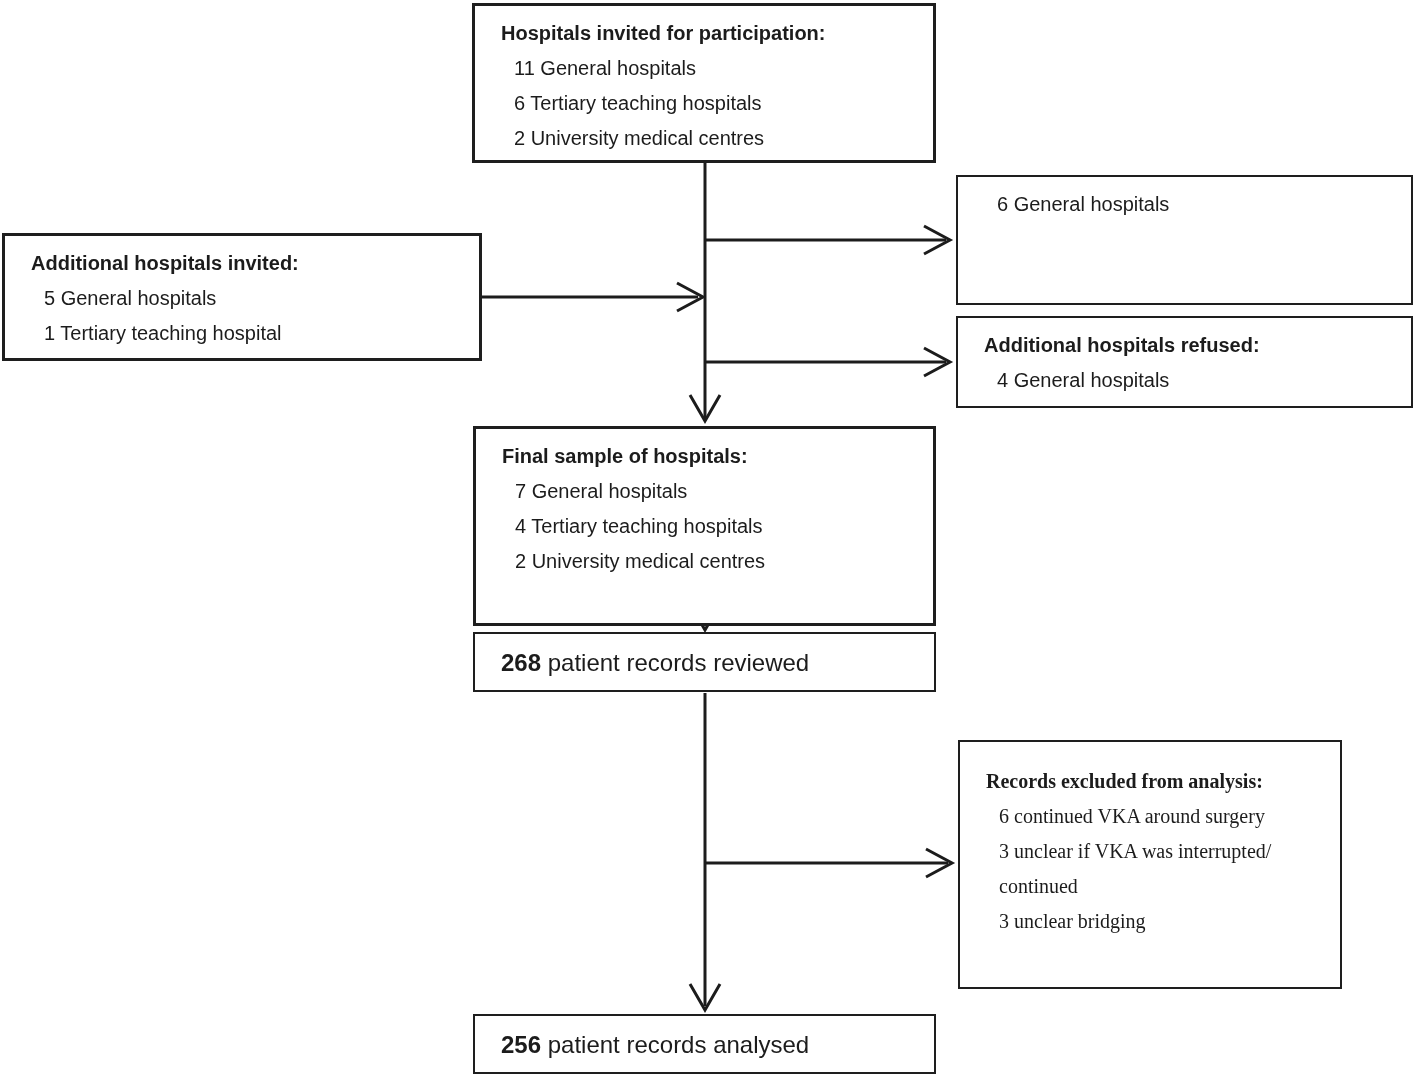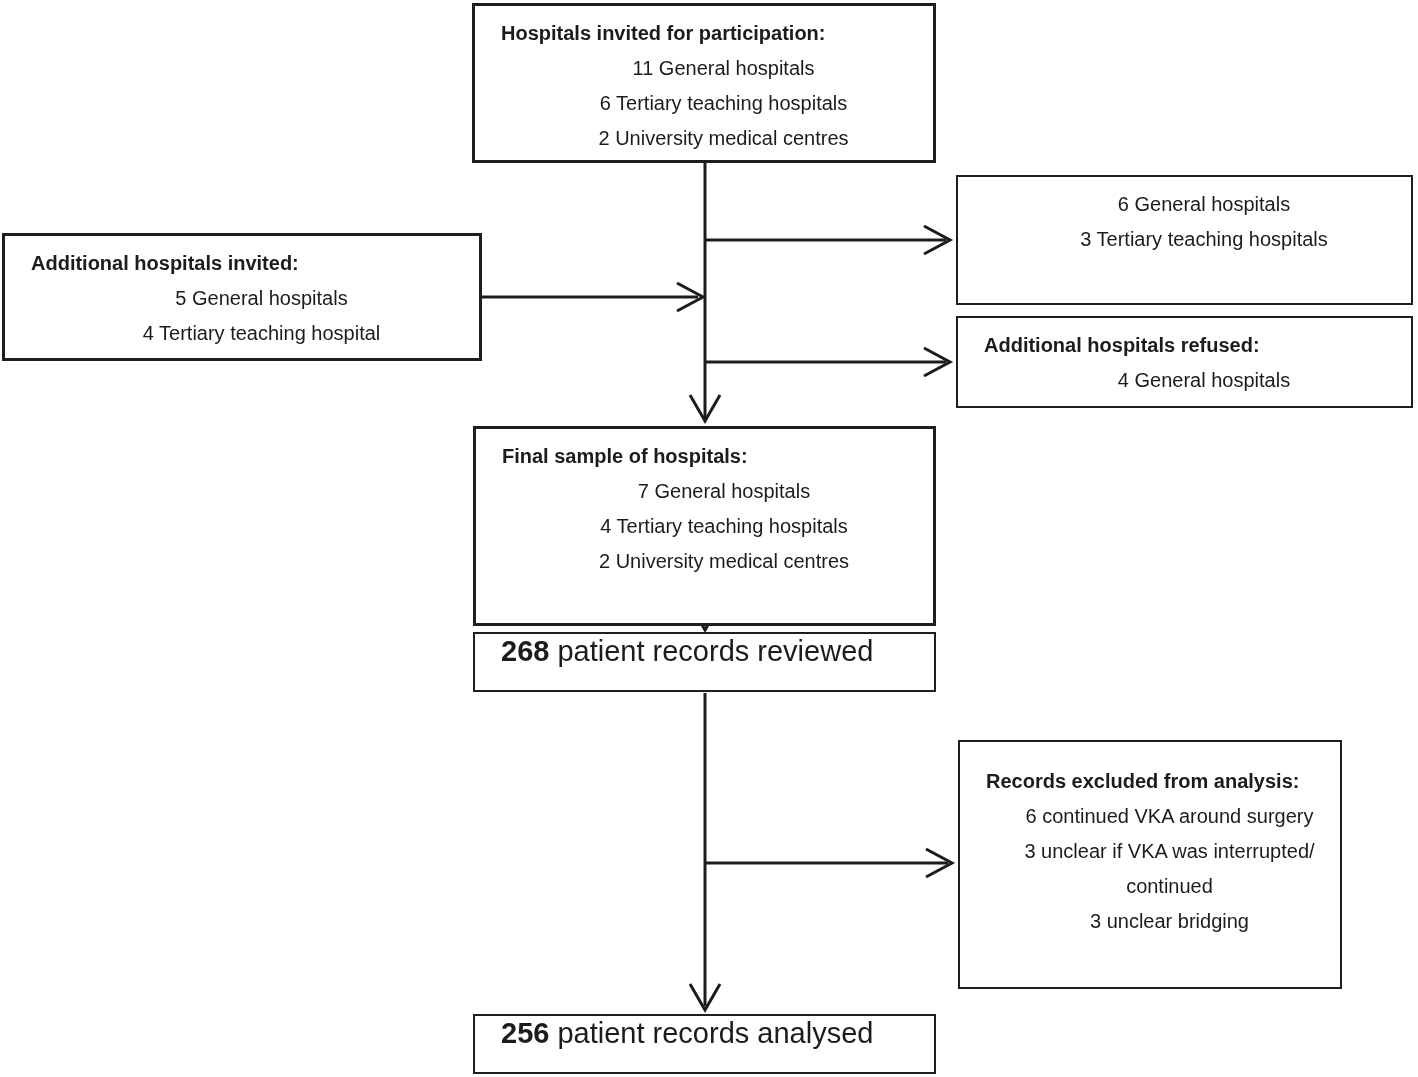--- a/index.html
+++ b/index.html
@@ -27,26 +27,26 @@
   .box {
     position: absolute;
     background: #ffffff;
     border: 3px solid #1e1e1e;
     font-size: 20px;
     line-height: 35px;
     padding-top: 10px;
   }
   .box.thin { border-width: 2px; }
   .bt { font-weight: bold; padding-left: 26px; white-space: nowrap; }
-  .bi { padding-left: 39px; white-space: nowrap; text-align: center; }
+  .bi { padding-left: 39px; white-space: nowrap; }
   .single {
     display: flex;
-    align-items: flex-start;
+    align-items: center;
     padding: 0 0 0 26px;
-    font-size: 29px;
+    font-size: 24px;
   }
   .count { font-weight: bold; }
   .lbl { white-space: pre; }
   #box-excluded { padding-top: 22px; }
 </style>
 </head>
 <body>
 
 <div class="canvas">
 
@@ -84,46 +84,45 @@
   <div class="box" id="box-invited" style="left:472px; top:3px; width:464px; height:160px;">
     <div class="bt">Hospitals invited for participation:</div>
     <div class="bi">11 General hospitals</div>
     <div class="bi">6 Tertiary teaching hospitals</div>
     <div class="bi">2 University medical centres</div>
   </div>
 
   <div class="box" id="box-additional-invited" style="left:2px; top:233px; width:480px; height:128px;">
     <div class="bt">Additional hospitals invited:</div>
     <div class="bi">5 General hospitals</div>
-    <div class="bi">4 Tertiary teaching hospital</div>
+    <div class="bi">1 Tertiary teaching hospital</div>
   </div>
 
   <div class="box thin" id="box-refused" style="left:956px; top:175px; width:457px; height:130px;">
     <div class="bi">6 General hospitals</div>
-    <div class="bi">3 Tertiary teaching hospitals</div>
   </div>
 
   <div class="box thin" id="box-additional-refused" style="left:956px; top:316px; width:457px; height:92px;">
     <div class="bt">Additional hospitals refused:</div>
     <div class="bi">4 General hospitals</div>
   </div>
 
   <div class="box" id="box-final-sample" style="left:473px; top:426px; width:463px; height:200px;">
     <div class="bt">Final sample of hospitals:</div>
     <div class="bi">7 General hospitals</div>
     <div class="bi">4 Tertiary teaching hospitals</div>
     <div class="bi">2 University medical centres</div>
   </div>
 
   <div class="box thin single" id="box-reviewed" style="left:473px; top:632px; width:463px; height:60px; padding-top:0;">
     <span class="count">268</span>
       <span class="lbl"> patient records reviewed</span>
   </div>
 
-  <div class="box thin" id="box-excluded" style="left:958px; top:740px; width:384px; height:249px;">
+  <div class="box thin" id="box-excluded" style="left:958px; top:740px; width:384px; height:249px;font-family:Liberation Serif, serif;">
     <div class="bt">Records excluded from analysis:</div>
     <div class="bi">6 continued VKA around surgery</div>
     <div class="bi">3 unclear if VKA was interrupted/</div>
     <div class="bi">continued</div>
     <div class="bi">3 unclear bridging</div>
   </div>
 
   <div class="box thin single" id="box-analysed" style="left:473px; top:1014px; width:463px; height:60px; padding-top:0;">
     <span class="count">256</span>
       <span class="lbl"> patient records analysed</span>

